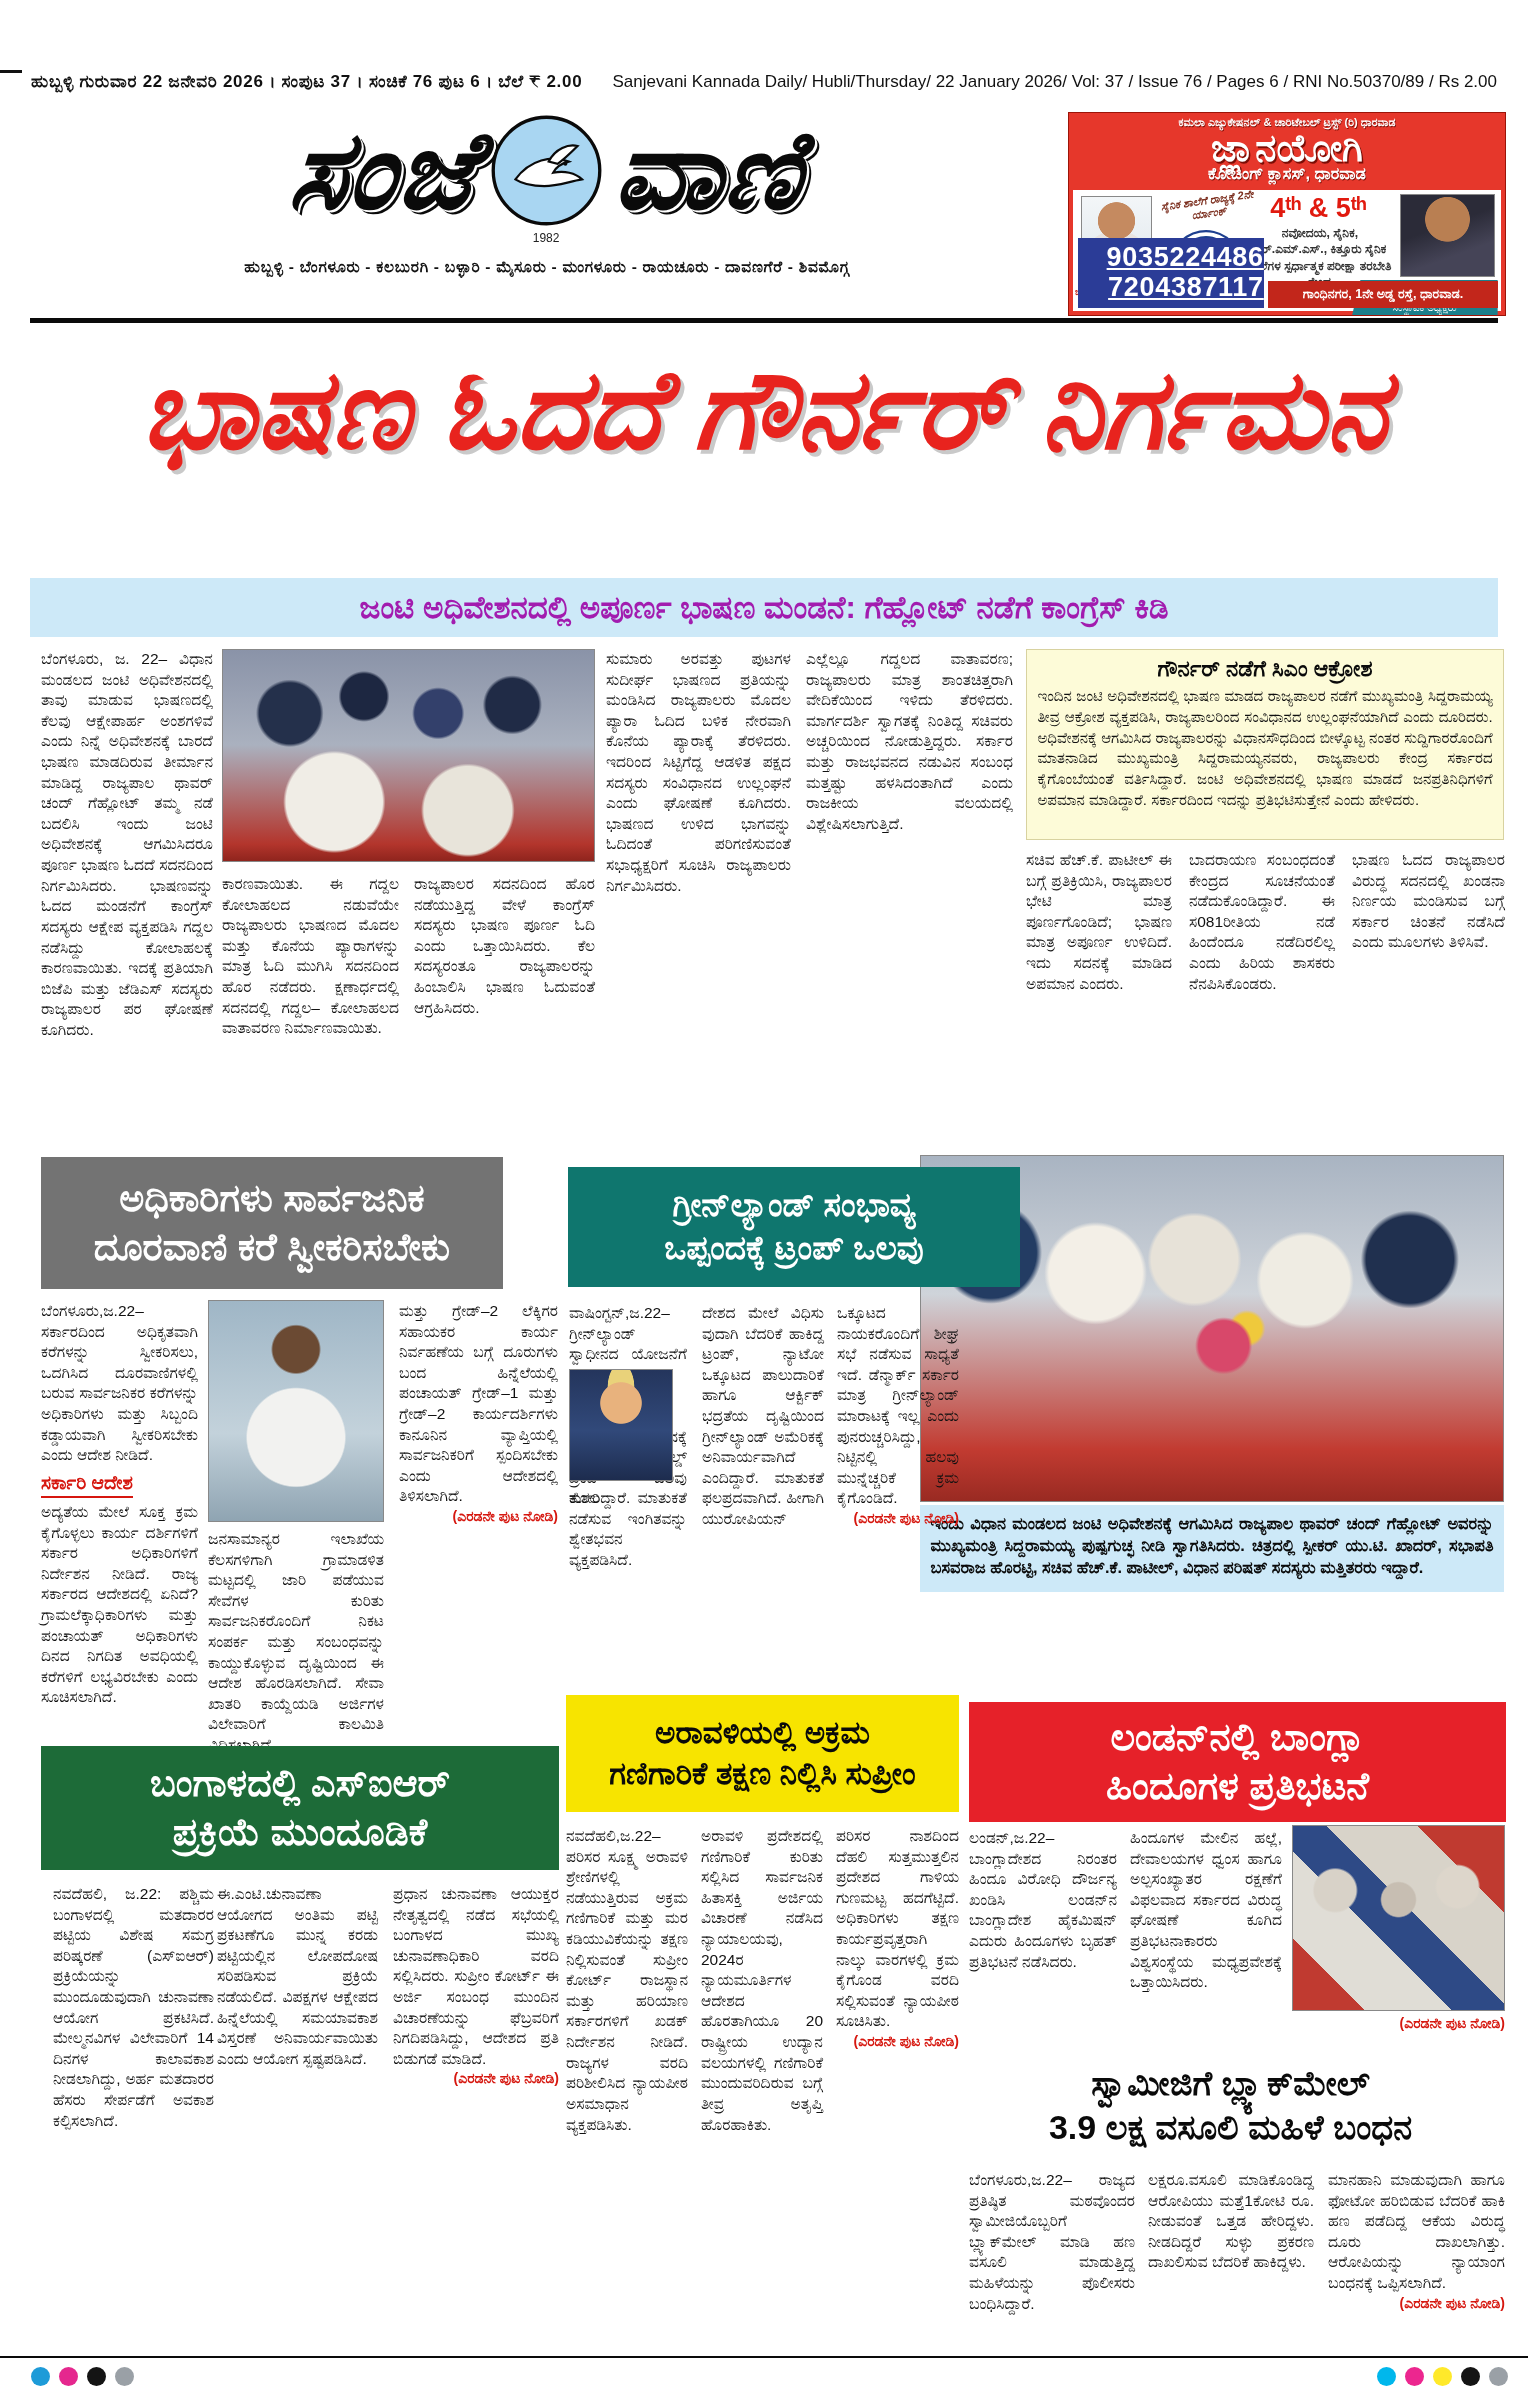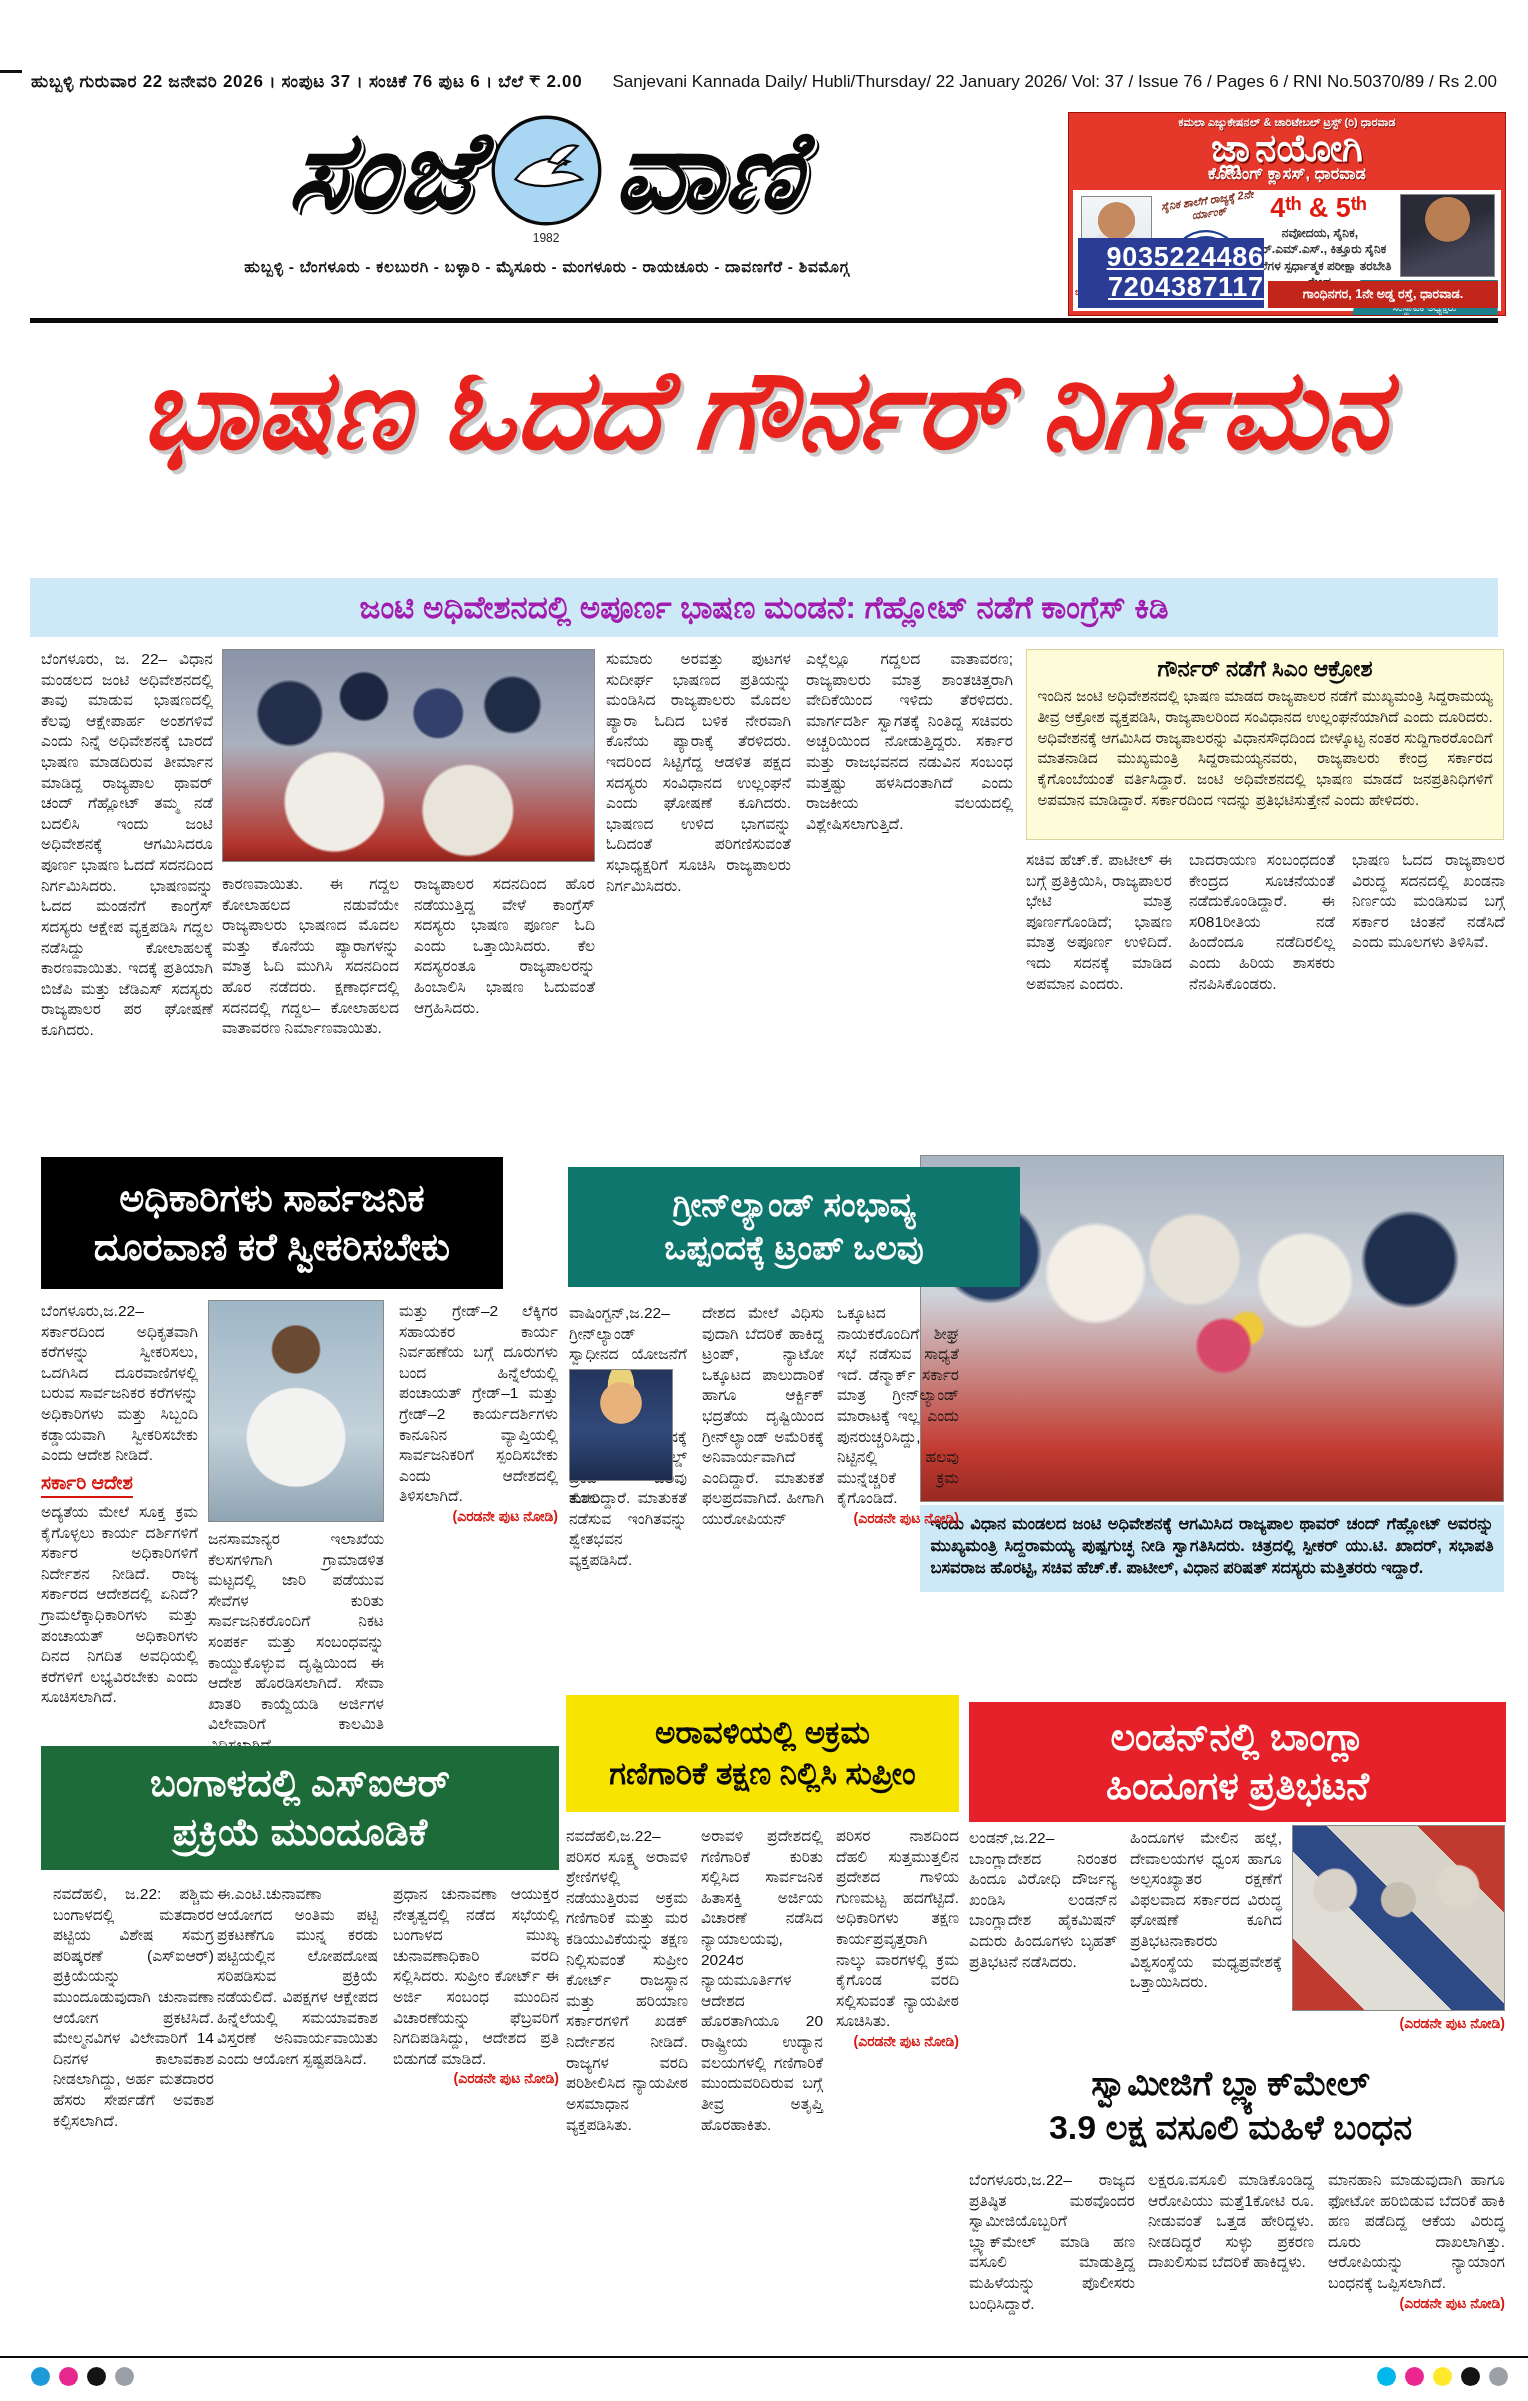--- a/index.html
+++ b/index.html
@@ -104,21 +104,21 @@
       font-size:16.3px; font-weight:700; color:#0a0a0a; text-align:justify; line-height:1.35; }
 
   
   .cm-box { top:649px; left:1026px; width:478px; height:191px; background:#fdfbd8; border:0.7px solid #d8d2a0; padding:6px 10.4px; }
   .cm-box h3 { text-align:center; font-size:22px; font-weight:900; color:#0a0a0a; margin-bottom:4.4px; }
   .cm-box .b { font-size:15px; line-height:1.38; text-align:justify; color:#111; }
 
   
   .hbox { display:flex; align-items:center; justify-content:center; text-align:center; font-weight:900; }
   .hbox .t { white-space:pre-line; }
-  .h-blue   { top:1157px; left:41px;  width:462px; height:132px; background:#000000; color:#fff; font-size:38px; line-height:1.28; }
+  .h-blue   { top:1157px; left:41px;  width:462px; height:132px; background:#737373; color:#fff; font-size:38px; line-height:1.28; }
   .h-pink   { top:1167px; left:568px; width:452px; height:120px; background:#0f766e; color:#fff; font-size:33px; line-height:1.3; }
   .h-green  { top:1746px; left:41px;  width:518px; height:124px; background:#1d6b38; color:#fff; font-size:38px; line-height:1.28; }
   .h-yellow { top:1695px; left:566px; width:393px; height:117px; background:#f7e400; color:#0a0a0a; font-size:31px; line-height:1.3; }
   .h-red    { top:1702px; left:969px; width:537px; height:120px; background:#e62129; color:#fff; font-size:38px; line-height:1.28; }
   .h-black  { top:2061px; left:954px; width:553px; text-align:center; color:#0a0a0a; font-size:34px; font-weight:900; line-height:1.3; white-space:pre-line; }
 
   .redsub { color:#d6170f; font-weight:900; font-size:19px; border-bottom:2.2px solid #d6170f; display:inline-block; margin:4.4px 0; }
   .seepage { color:#d6170f; font-weight:900; font-size:14px; text-align:right; }
 
   .bottom-rule { top:2356px; left:0; right:0; height:2.2px; background:#0a0a0a; }

